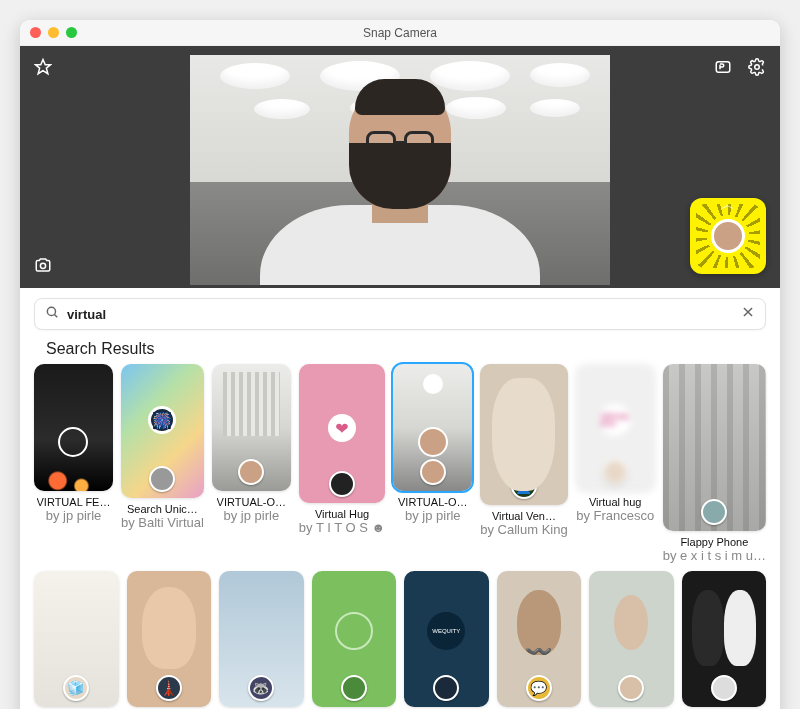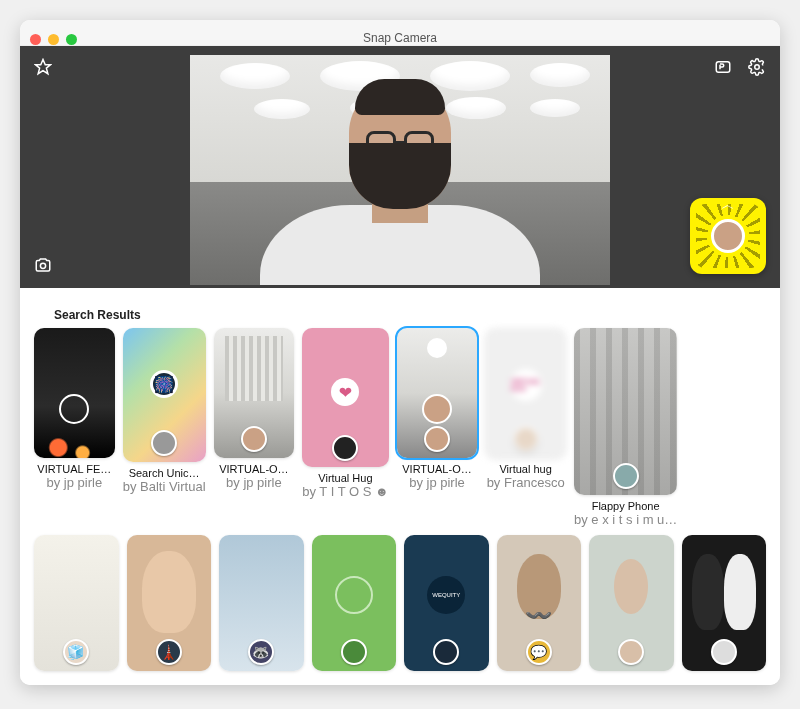--- a/index.html
+++ b/index.html
@@ -14,21 +14,21 @@
     width: 760px;
     background: #fff;
     border-radius: 10px;
     box-shadow: 0 4px 18px rgba(0,0,0,0.18);
     overflow: hidden;
   }
   .titlebar {
     height: 26px;
     background: #f6f6f6;
     display: flex;
-    align-items: flex-end;
+    align-items: center;
     padding: 0 10px;
     position: relative;
     border-bottom: 1px solid #eee;
   }
   .traffic { display: flex; gap: 7px; }
   .dot { width: 11px; height: 11px; border-radius: 50%; }
   .dot.red { background: #ff5f57; }
   .dot.yellow { background: #febc2e; }
   .dot.green { background: #28c840; }
   .title {
@@ -118,21 +118,21 @@
   .searchbar {
     display:flex; align-items:center; gap:8px;
     background:#fff; border:1px solid #e2e2e2; border-radius:8px;
     padding:6px 10px; box-shadow: 0 1px 2px rgba(0,0,0,0.04);
   }
   .searchbar input {
     flex:1; border:none; outline:none; font-size:13px; font-weight:600; color:#222;
     background:transparent;
   }
   .search-header {
-    font-size:12px; font-weight:700; color:#222; margin:10px 20px 6px;
+    font-size:16px; font-weight:400; color:#222; margin:10px 12px 6px;
   }
   .grid {
     display:grid; grid-template-columns: repeat(8, 1fr);
     gap: 8px; padding-bottom: 6px;
   }
   .lens-card {
     display:flex; flex-direction:column; align-items:center;
     cursor:pointer;
   }
   .thumb {
@@ -257,20 +257,35 @@
         </svg>
     </div>
 
     <div class="snapcode">
       <span class="chev">︿</span>
       <div class="avatar"></div>
     </div>
   </div>
 
   <div class="search-panel">
+    <div class="searchbar">
+      <span style="color:#666">
+        <svg width="14" height="14" viewBox="0 0 24 24" fill="none" stroke="currentColor" stroke-width="2.5">
+            <circle cx="11" cy="11" r="7"></circle>
+            <line x1="21" y1="21" x2="16.2" y2="16.2"></line>
+          </svg>
+      </span>
+      <input type="text" value="virtual" placeholder="Search Lenses" style="">
+      <span style="color:#666;cursor:pointer">
+        <svg width="14" height="14" viewBox="0 0 24 24" fill="none" stroke="currentColor" stroke-width="2.5">
+            <line x1="5" y1="5" x2="19" y2="19"></line>
+            <line x1="19" y1="5" x2="5" y2="19"></line>
+          </svg>
+      </span>
+    </div>
 
     <div class="search-header">Search Results</div>
 
     <div class="grid">
       <div class="lens-card">
         <div class="thumb t0">
             <div class="ring"></div>
           </div>
         <div class="lens-label">VIRTUAL FE…</div>
         <div class="lens-author">by jp pirle</div>
@@ -299,20 +314,28 @@
       </div>
       <div class="lens-card">
         <div class="thumb t4 selected">
             <div class="pmini"></div>
             <div class="creator inner" style="background:#caa185"></div>
           </div>
         <div class="lens-label">VIRTUAL-O…</div>
         <div class="lens-author">by jp pirle</div>
       </div>
       <div class="lens-card">
+        <div class="thumb t5">
+            <div class="mask"></div>
+            <div class="creator inner" style="background:#1a3a1a;color:#7cf07c">👤</div>
+          </div>
+        <div class="lens-label">Virtual Ven…</div>
+        <div class="lens-author">by Callum King</div>
+      </div>
+      <div class="lens-card">
         <div class="thumb t6">
             <span class="txt">VIRTUAL<br>HUG</span>
             <div class="creator inner" style="background:#e8d8c8"></div>
           </div>
         <div class="lens-label">Virtual hug</div>
         <div class="lens-author">by Francesco</div>
       </div>
       <div class="lens-card">
         <div class="thumb t7">
             <div class="creator inner" style="background:#8aa"></div>

